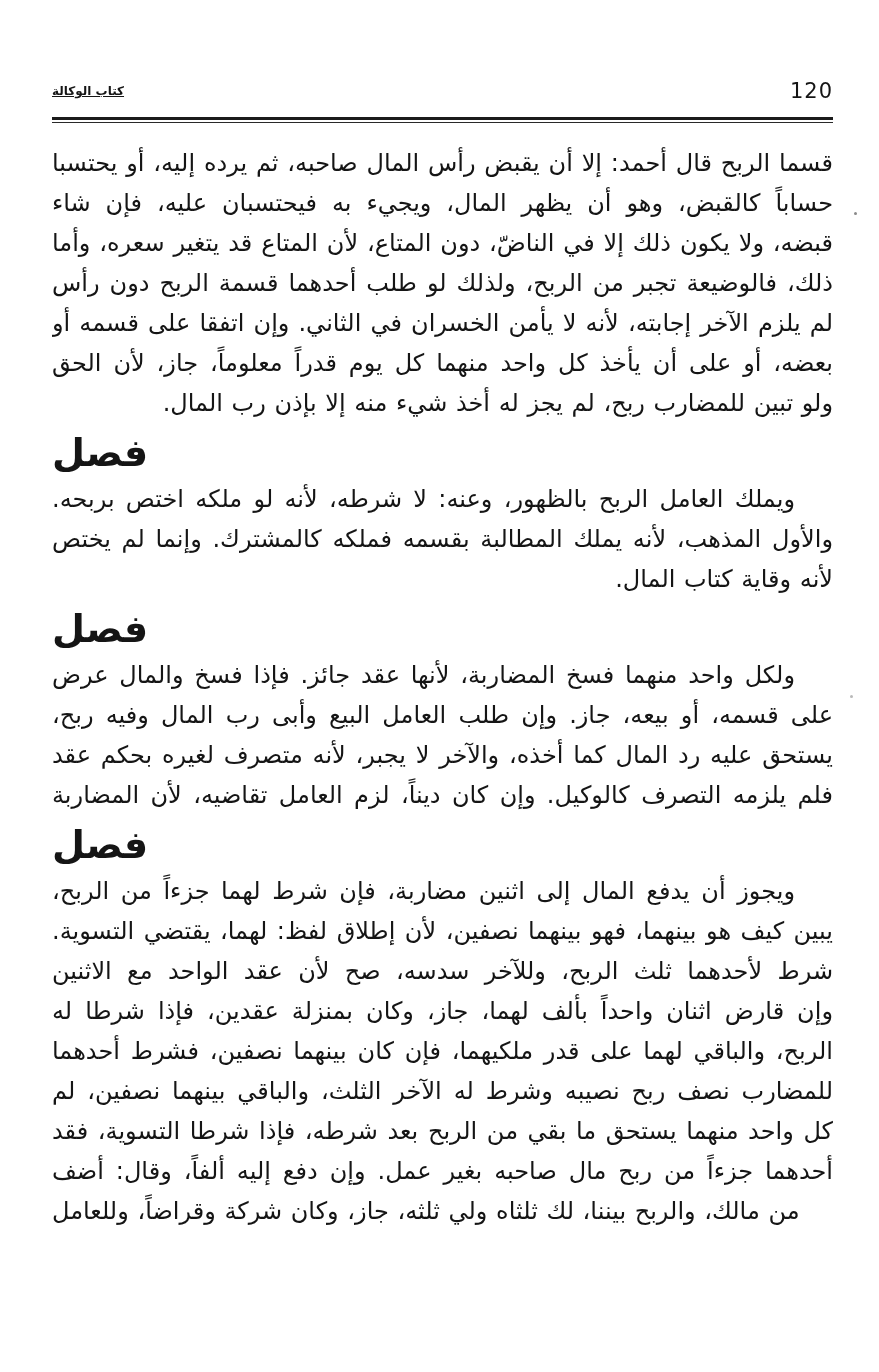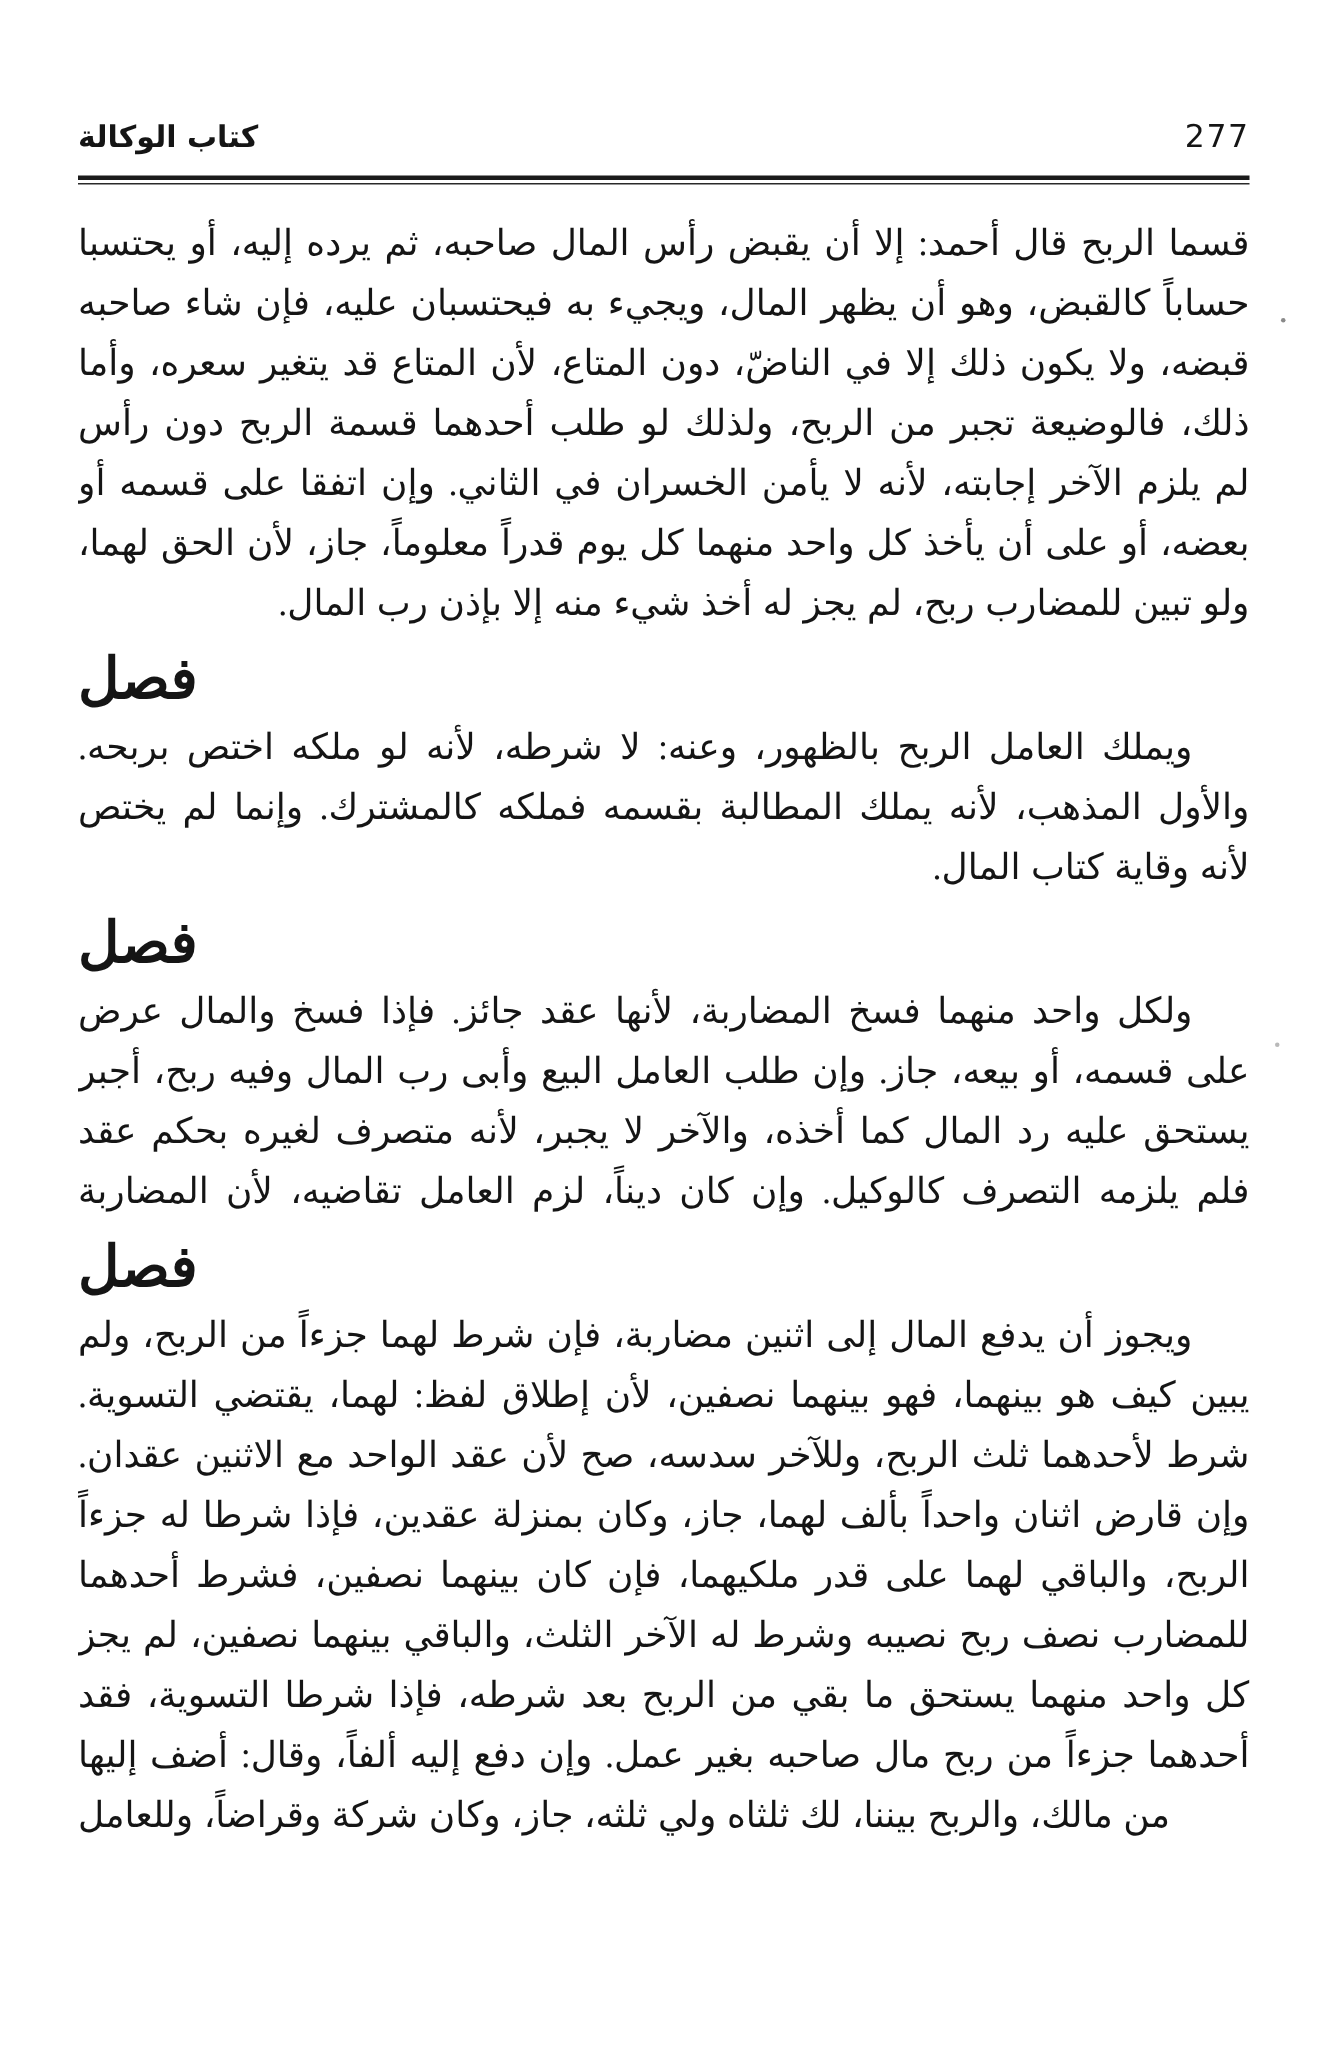--- a/index.html
+++ b/index.html
@@ -27,32 +27,32 @@
     justify-content: space-between;
     align-items: flex-end;
     font-size: 21px;
     line-height: 26px;
   }
   .page-number {
     letter-spacing: 1px;
   }
   .book-title {
     font-weight: 700;
-    font-size: 20px;
+    font-size: 12px;
+    text-decoration: underline;
   }
   .header-rule {
     margin-top: 13px;
     height: 2px;
     border-top: 3px solid #1b1b1b;
     border-bottom: 1px solid #2a2a2a;
   }
   .content {
     margin-top: 20px;
     font-size: 24px;
-    font-family: Liberation Serif, serif;
   }
   .paragraph {
     margin: 0;
   }
   .line {
     height: 40px;
     line-height: 40px;
     overflow: hidden;
     text-align: justify;
     text-align-last: justify;
@@ -83,21 +83,21 @@
   }
   .speck-1 { top: 212px; right: 22px; }
   .speck-2 { top: 695px; right: 26px; opacity: .6; }
 </style>
 </head>
 <body>
 
 <div class="page">
 
   <div class="running-header">
-    <span class="page-number">277</span>
+    <span class="page-number">120</span>
     <span class="book-title">كتاب الوكالة</span>
   </div>
 
   <div class="header-rule"></div>
 
   <div class="content">
       <div class="paragraph">
         <div class="line">قسما الربح قال أحمد: إلا أن يقبض رأس المال صاحبه، ثم يرده إليه، أو يحتسبا</div>
         <div class="line">حساباً كالقبض، وهو أن يظهر المال، ويجيء به فيحتسبان عليه، فإن شاء صاحبه</div>
         <div class="line">قبضه، ولا يكون ذلك إلا في الناضّ، دون المتاع، لأن المتاع قد يتغير سعره، وأما قبل</div>

